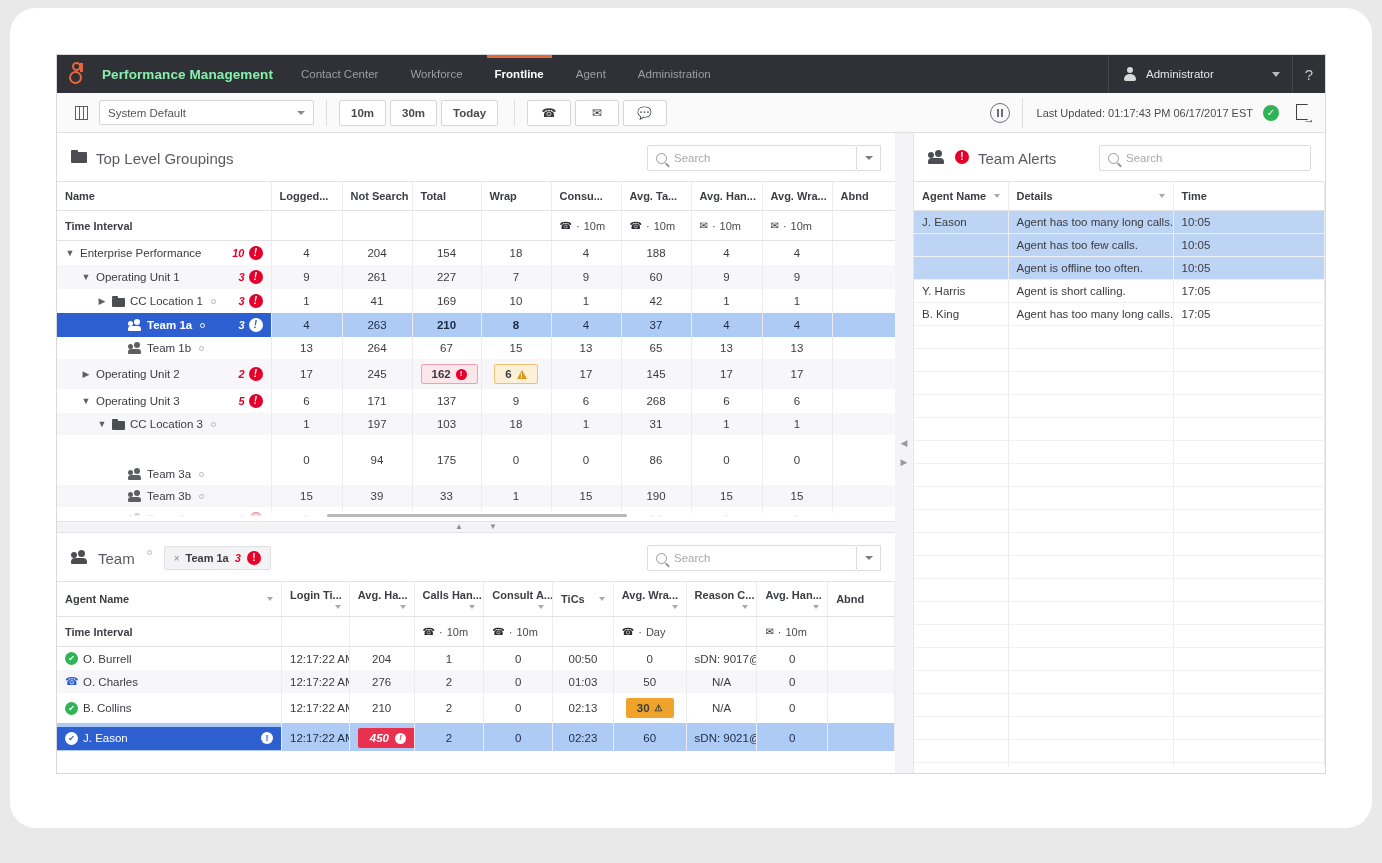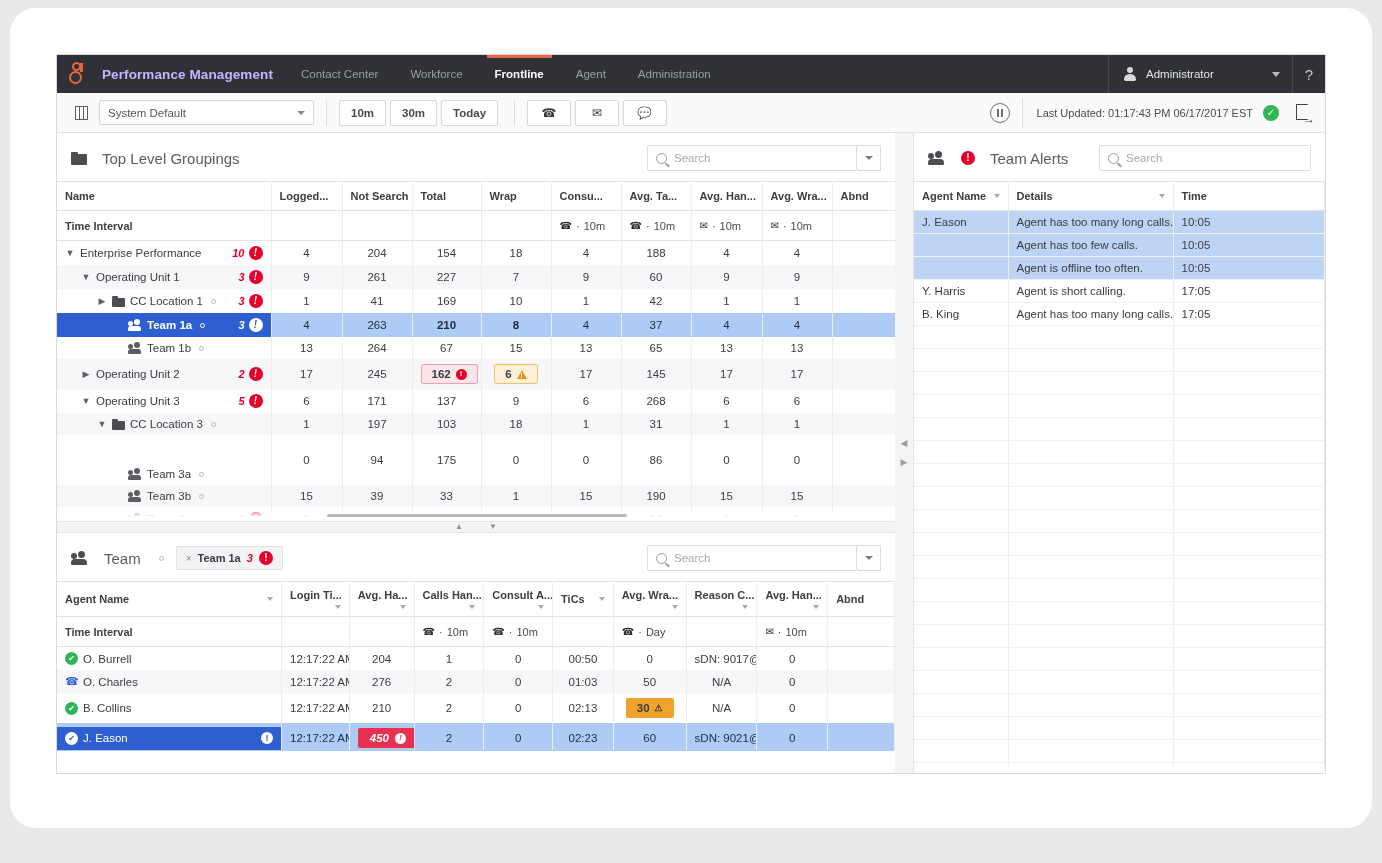--- a/index.html
+++ b/index.html
@@ -36,21 +36,21 @@
     border:2.5px solid #e8663d; border-radius:50%;
   }
   .logo-glyph .d2 {
     position:absolute; left:0px; top:9px; width:13px; height:13px;
     border:2.5px solid #e8663d; border-radius:50%;
   }
   .logo-glyph .stem {
     position:absolute; left:11px; top:1px; width:2.5px; height:9px; background:#e8663d;
   }
   .brand {
-    color:#c4b5fd; font-size:13.5px; font-weight:bold; display:flex; align-items:center;
+    color:#86efac; font-size:13.5px; font-weight:bold; display:flex; align-items:center;
     padding:0 12px 0 4px; letter-spacing:.1px;
   }
   .navitem {
     display:flex; align-items:center; padding:0 16px; color:#9b9ea3; font-size:11.5px;
     cursor:pointer; position:relative;
   }
   .navitem.active { color:#ffffff; font-weight:bold; }
   .navitem.active::before {
     content:""; position:absolute; left:8px; right:8px; top:0; height:3px; background:#e8663d;
   }
@@ -129,21 +129,21 @@
     width:18px; background:#f4f4f6; position:relative; display:flex;
     flex-direction:column; align-items:center; justify-content:center; gap:10px;
   }
   .splitter-col .ar { font-size:9px; color:#9a9a9a; cursor:pointer; line-height:1; }
   .right-col { flex:1; background:#fff; border-left:1px solid #e6e6e6; }
 
   
   .panel { background:#fff; display:flex; flex-direction:column; }
   .panel-head { display:flex; align-items:center; padding:12px 14px 10px 14px; }
   .panel-title {
-    font-size:15px; color:#5a5c60; display:flex; align-items:center; gap:15px; font-weight:normal;
+    font-size:15px; color:#5a5c60; display:flex; align-items:flex-start; gap:9px; font-weight:normal;
   }
   .folder-ic { width:16px;height:13px;position:relative;flex:0 0 auto; }
   .folder-ic .tab { position:absolute;left:0;top:0;width:7px;height:3px;background:#4b4d51;border-radius:1px 1px 0 0; }
   .folder-ic .bd { position:absolute;left:0;top:2.5px;width:16px;height:10.5px;background:#4b4d51;border-radius:1px; }
   .team-ic { width:18px;height:15px;position:relative;flex:0 0 auto; }
   .team-ic .p1,.team-ic .p2 { position:absolute;background:#4b4d51; }
   .team-ic .p1 { left:0;top:2px;width:6px;height:6px;border-radius:50%; }
   .team-ic .p2 { left:7px;top:0px;width:7px;height:7px;border-radius:50%; }
   .team-ic .bs { position:absolute;left:0;top:8px;width:16px;height:6px;border-radius:4px 4px 1px 1px;background:#4b4d51; }
   .badge-red {

